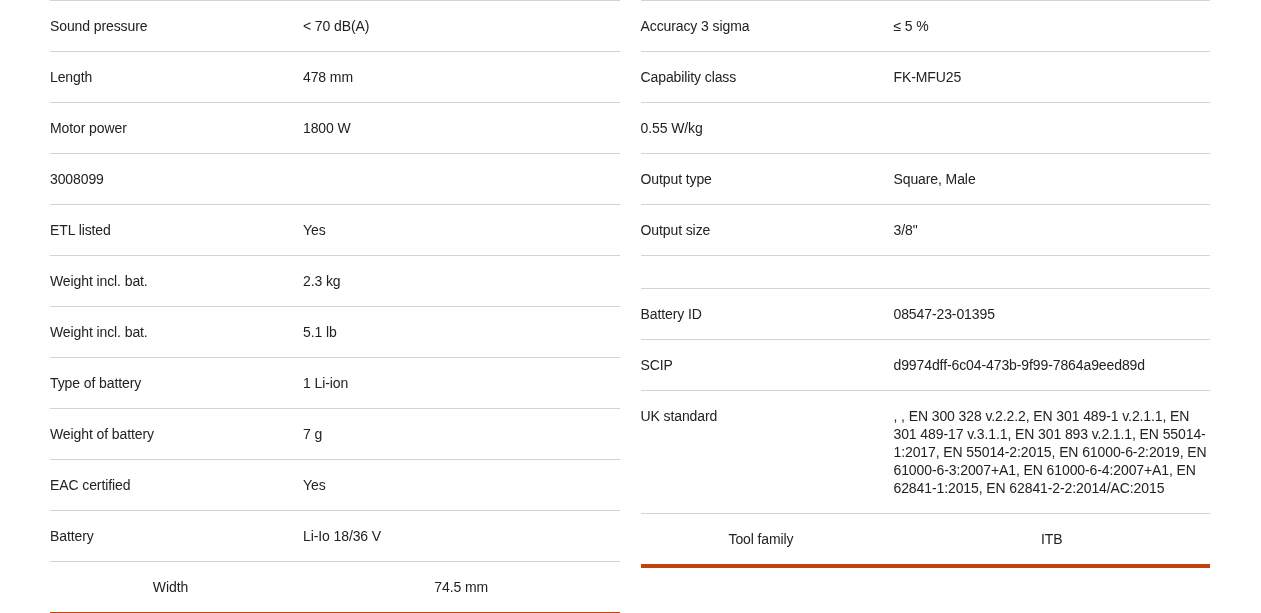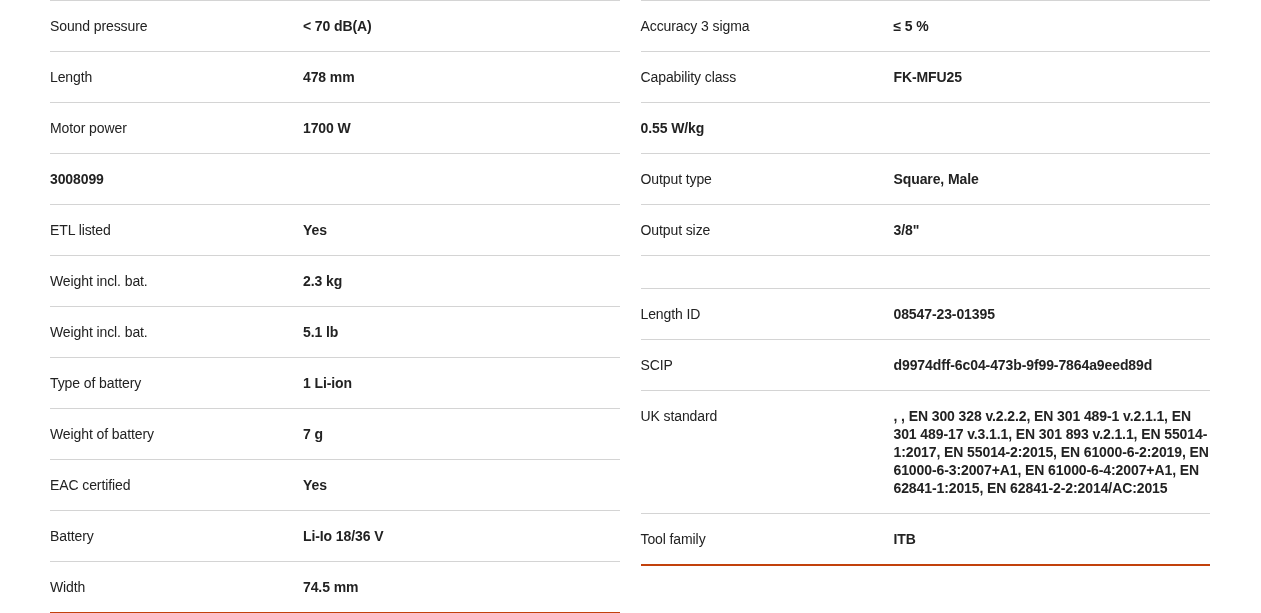--- a/index.html
+++ b/index.html
@@ -27,53 +27,53 @@
   .spec-row {
     display: flex;
     align-items: flex-start;
     border-top: 1px solid #d4d4d4;
     padding: 16px 0;
     font-size: 14px;
     line-height: 18px;
     letter-spacing: -0.1px;
   }
   .spec-table .spec-row:last-child {
-    border-bottom: 2px solid #c2410c;
+    border-bottom: 4px solid #c2410c;
+    text-align: center;
   }
   .spec-label {
     flex: 0 0 253px;
     width: 253px;
     padding-right: 12px;
     box-sizing: border-box;
   }
   .spec-value {
     flex: 1 1 auto;
     min-width: 0;
     word-wrap: break-word;
-    font-weight: bold;
   }
 </style>
 </head>
 <body>
 
 <div class="page">
   <div class="spec-wrap">
 
     <div class="spec-table">
       <div class="spec-row">
         <div class="spec-label">Sound pressure</div>
         <div class="spec-value">&lt; 70 dB(A)</div>
       </div>
       <div class="spec-row">
         <div class="spec-label">Length</div>
         <div class="spec-value">478 mm</div>
       </div>
       <div class="spec-row">
         <div class="spec-label">Motor power</div>
-        <div class="spec-value">1700 W</div>
+        <div class="spec-value">1800 W</div>
       </div>
       <div class="spec-row">
         <div class="spec-value">3008099</div>
       </div>
       <div class="spec-row">
         <div class="spec-label">ETL listed</div>
         <div class="spec-value">Yes</div>
       </div>
       <div class="spec-row">
         <div class="spec-label">Weight incl. bat.</div>
@@ -121,21 +121,21 @@
         <div class="spec-label">Output type</div>
         <div class="spec-value">Square, Male</div>
       </div>
       <div class="spec-row">
         <div class="spec-label">Output size</div>
         <div class="spec-value">3/8"</div>
       </div>
       <div class="spec-row">
       </div>
       <div class="spec-row">
-        <div class="spec-label">Length ID</div>
+        <div class="spec-label">Battery ID</div>
         <div class="spec-value">08547-23-01395</div>
       </div>
       <div class="spec-row">
         <div class="spec-label">SCIP</div>
         <div class="spec-value">d9974dff-6c04-473b-9f99-7864a9eed89d</div>
       </div>
       <div class="spec-row">
         <div class="spec-label">UK standard</div>
         <div class="spec-value">, , EN 300 328 v.2.2.2, EN 301 489-1 v.2.1.1, EN 301 489-17 v.3.1.1, EN 301 893 v.2.1.1, EN 55014-1:2017, EN 55014-2:2015, EN 61000-6-2:2019, EN 61000-6-3:2007+A1, EN 61000-6-4:2007+A1, EN 62841-1:2015, EN 62841-2-2:2014/AC:2015</div>
       </div>

